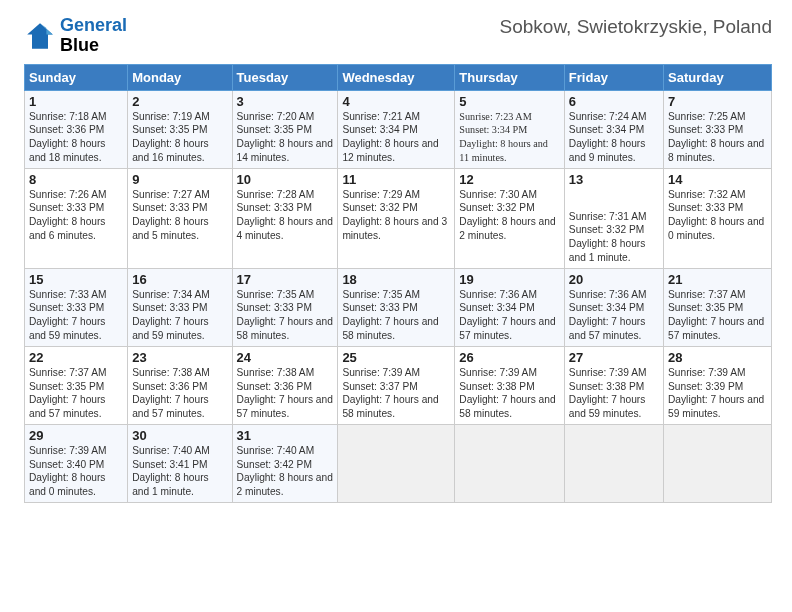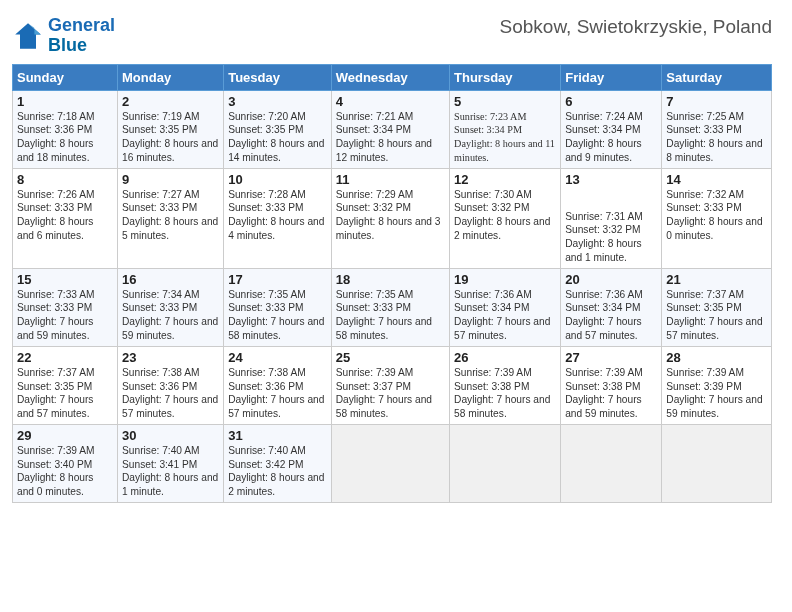--- a/index.html
+++ b/index.html
@@ -5,21 +5,21 @@
     * { box-sizing: border-box; margin: 0; padding: 0; }
     body {
       font-family: Arial, sans-serif;
       background: #fff;
       width: 792px;
       height: 612px;
       overflow: hidden;
     }
     .page {
       width: 792px;
-      padding: 16px 20px 10px 12px;
+      padding: 16px 20px 10px 24px;
     }
     .header {
       display: flex;
       align-items: flex-start;
       justify-content: space-between;
       margin-bottom: 8px;
     }
     .logo {
       display: flex;
       align-items: center;
@@ -99,21 +99,21 @@
 
 <div class="page">
   <div class="header">
     <div class="logo">
       <svg class="logo-icon" viewBox="0 0 40 40">
         <polygon points="20,4 36,18 30,18 30,36 10,36 10,18 4,18" fill="#1a6bb5"></polygon>
         <polygon points="20,4 36,18 28,18 28,10 20,4" fill="#4a9fd4"></polygon>
       </svg>
       <div class="logo-text">
         <div><span>General</span></div>
-        <div><span style="color:#0369a1">Blue</span></div>
+        <div><span style="color:#000000">Blue</span></div>
       </div>
     </div>
     <div class="title-block">
       <div class="subtitle">Sobkow, Swietokrzyskie, Poland</div>
     </div>
   </div>
 
   <table>
     <thead>
       <tr>

